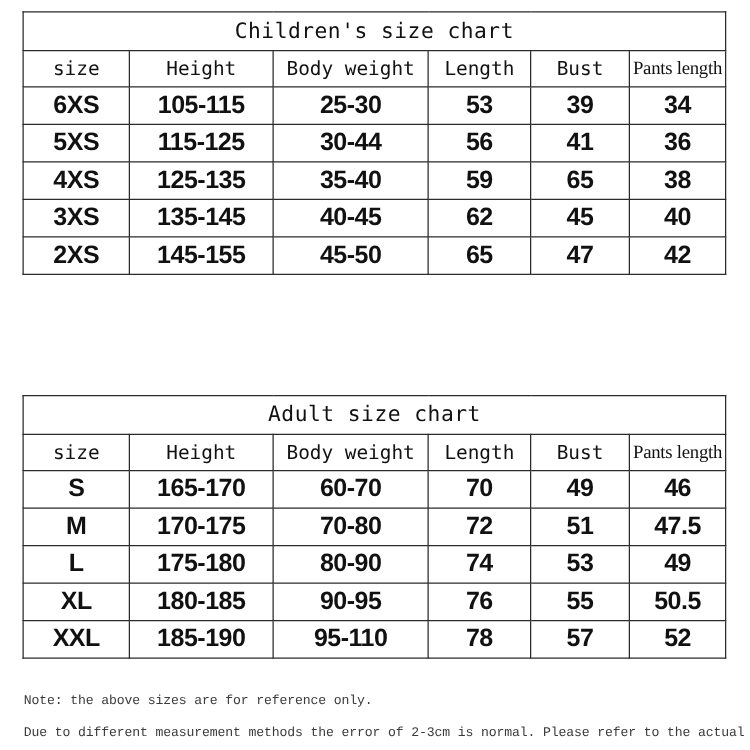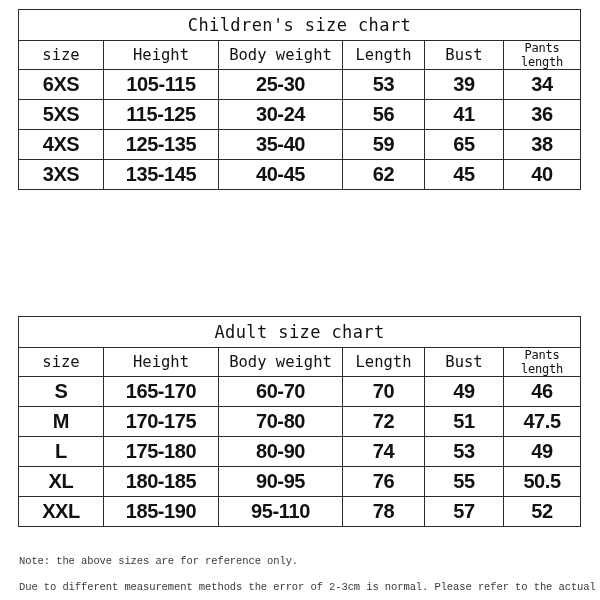--- a/index.html
+++ b/index.html
@@ -63,22 +63,23 @@
   .hdr {
     height: 28px;
     font-family: "DejaVu Sans Mono", "Liberation Mono", monospace;
     font-size: 15.5px;
     font-weight: 400;
     letter-spacing: 0px;
     color: #1a1a1a;
     border-radius: 14px;
   }
   .hdr.small {
-    font-size: 12px;
+    font-size: 15px;
     letter-spacing: -0.2px;
+    font-family: Liberation Serif, serif;
   }
 
   
   .cell {
     height: 29px;
     font-family: "Liberation Sans", "DejaVu Sans", sans-serif;
     font-size: 20px;
     font-weight: 700;
     letter-spacing: -0.4px;
     color: #141414;
@@ -140,40 +141,48 @@
           <td class="cell">6XS</td>
           <td class="cell">105-115</td>
           <td class="cell">25-30</td>
           <td class="cell">53</td>
           <td class="cell">39</td>
           <td class="cell">34</td>
         </tr>
         <tr>
           <td class="cell">5XS</td>
           <td class="cell">115-125</td>
-          <td class="cell">30-24</td>
+          <td class="cell">30-44</td>
           <td class="cell">56</td>
           <td class="cell">41</td>
           <td class="cell">36</td>
         </tr>
         <tr>
           <td class="cell">4XS</td>
           <td class="cell">125-135</td>
           <td class="cell">35-40</td>
           <td class="cell">59</td>
           <td class="cell">65</td>
           <td class="cell">38</td>
         </tr>
         <tr>
           <td class="cell">3XS</td>
           <td class="cell">135-145</td>
           <td class="cell">40-45</td>
           <td class="cell">62</td>
           <td class="cell">45</td>
           <td class="cell">40</td>
+        </tr>
+        <tr>
+          <td class="cell">2XS</td>
+          <td class="cell">145-155</td>
+          <td class="cell">45-50</td>
+          <td class="cell">65</td>
+          <td class="cell">47</td>
+          <td class="cell">42</td>
         </tr>
       </tbody>
     </table>
   </div>
 
   <div class="chart-block" id="adult-chart">
     <table class="size-table">
       <colgroup>
         <col class="c-size">
           <col class="c-height">

